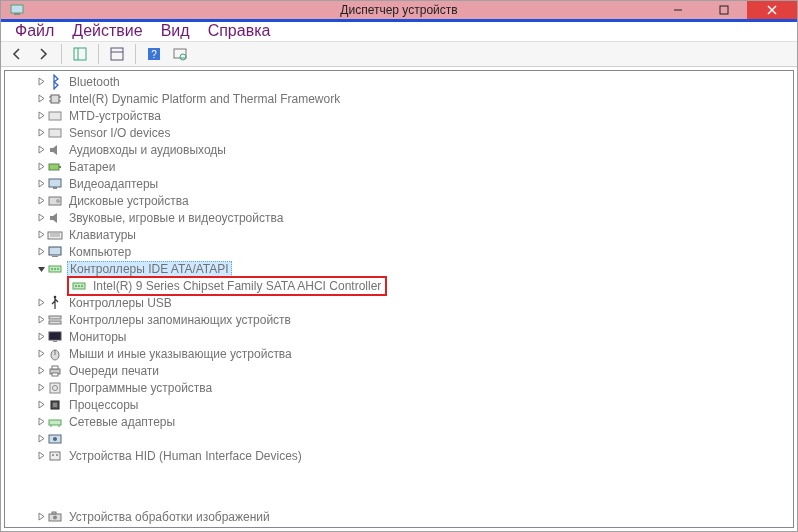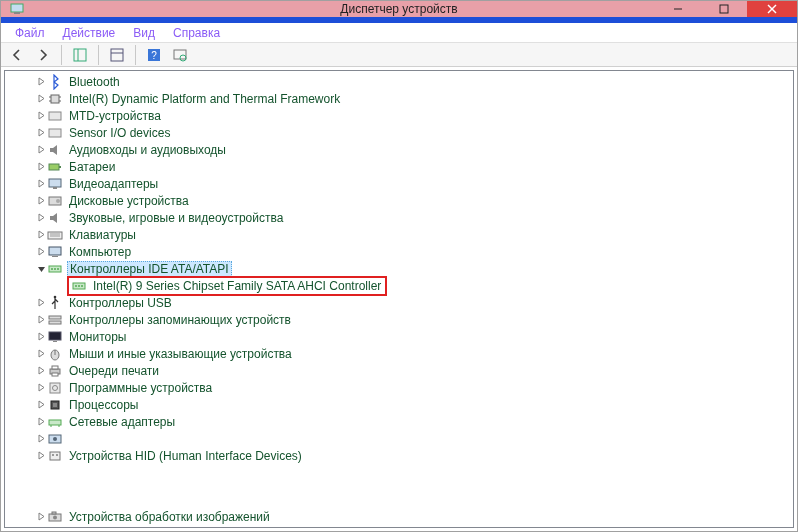--- a/index.html
+++ b/index.html
@@ -1,36 +1,36 @@
 <!DOCTYPE html>
 <html><head>
 <meta charset="utf-8">
 <style>
   * { box-sizing: border-box; margin: 0; padding: 0; }
   html, body { width: 798px; height: 532px; font-family: "Segoe UI", Tahoma, sans-serif; font-size: 12px; overflow: hidden; }
   .window { width: 798px; height: 532px; border: 1px solid #a0a0a0; background: #fff; display: flex; flex-direction: column; }
   
-  .titlebar { height: 23px; background: #e8a0a8; display: flex; align-items: center; position: relative; border-bottom: 6px solid #1d4ed8; }
+  .titlebar { height: 23px; background: #e8a0a8; display: flex; align-items: center; position: relative; border-bottom: 3px solid #1d4ed8; }
   .titlebar .app-icon { margin-left: 8px; width: 16px; height: 16px; display: inline-flex; align-items: center; justify-content: center; }
   .titlebar .title { position: absolute; left: 0; right: 0; text-align: center; font-size: 12px; color: #222; pointer-events: none; }
   .caption-buttons { margin-left: auto; display: flex; height: 100%; }
   .caption-btn { width: 46px; height: 100%; display: flex; align-items: center; justify-content: center; font-size: 11px; color: #222; cursor: default; }
   .caption-btn.close { background: #e0413e; color: #fff; width: 50px; }
   
   .menubar { height: 20px; background: #fff; border-bottom: 1px solid #e0e0e0; display: flex; align-items: center; padding: 0 6px; gap: 2px; }
-  .menuitem { padding: 14px 8px; font-size: 12px; color: #8b5cf6; cursor: default; }
+  .menuitem { padding: 14px 8px; font-size: 16px; color: #701a75; cursor: default; }
   
   .toolbar { height: 28px; background: #f6f6f6; border-bottom: 1px solid #d0d0d0; display: flex; align-items: center; padding: 0 4px; gap: 2px; }
   .tb-btn { width: 24px; height: 22px; display: flex; align-items: center; justify-content: center; border: 1px solid transparent; cursor: default; }
   .tb-sep { width: 1px; height: 20px; background: #c8c8c8; margin: 0 4px; }
   .tb-btn svg { width: 16px; height: 16px; }
   
   .content-outer { flex: 1; padding: 3px 3px 3px 3px; background:#fff; }
   .content { width: 100%; height: 100%; border: 1px solid #828790; background: #fff; overflow: auto; padding: 2px 0; }
-  .tree { font-size: 12px; color: #14532d; }
+  .tree { font-size: 12px; color: #737373; }
   .tree-row { display: flex; align-items: center; height: 17px; white-space: nowrap; padding-right: 6px; }
   .twist { width: 12px; display: inline-flex; align-items: center; justify-content: center; cursor: default; }
   .twist svg { width: 9px; height: 9px; }
   .twist.blank { visibility: hidden; }
   .node-icon { width: 16px; height: 16px; margin-right: 4px; display: inline-flex; align-items: center; justify-content: center; }
   .node-icon svg { width: 16px; height: 16px; }
   .node-label { padding: 0 2px; }
   .selected .node-label { background: #cde8ff; border: 1px dotted #5aa7dd; padding: 0 2px; }
   .highlight-box { border: 2px solid #e02020; padding: 0px 2px; display: inline-flex; align-items: center; }
 </style>

